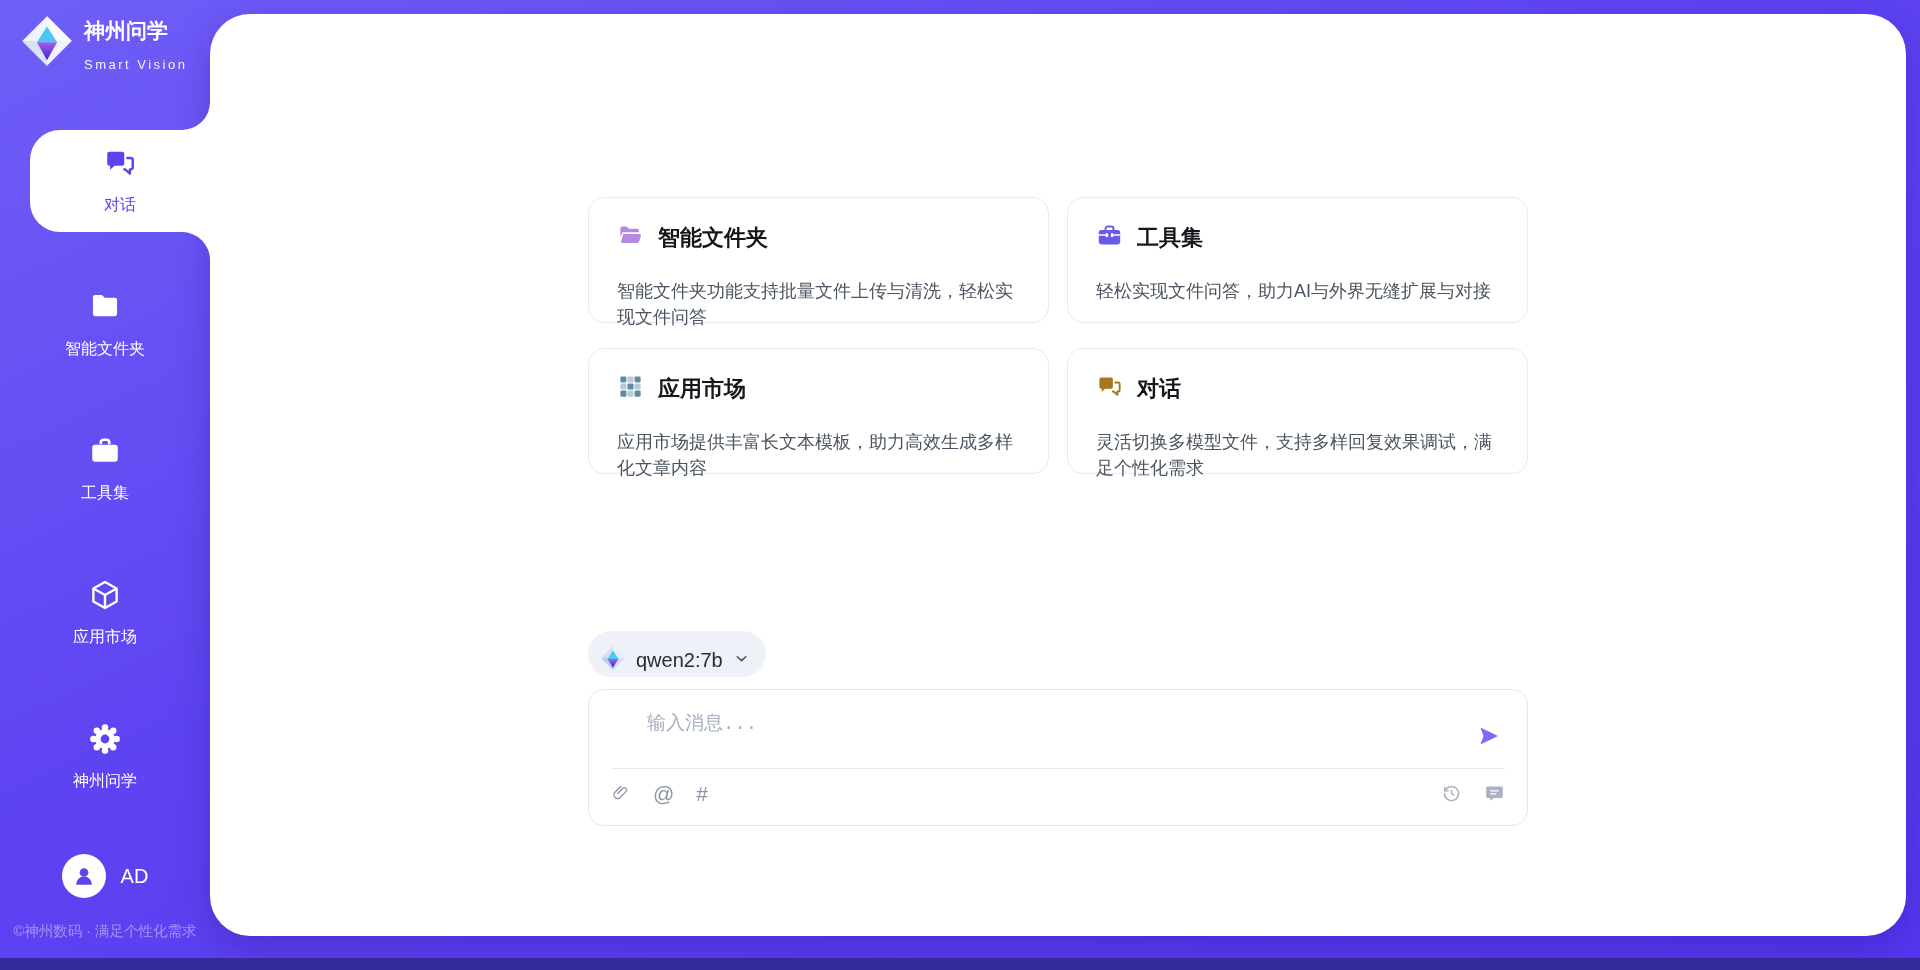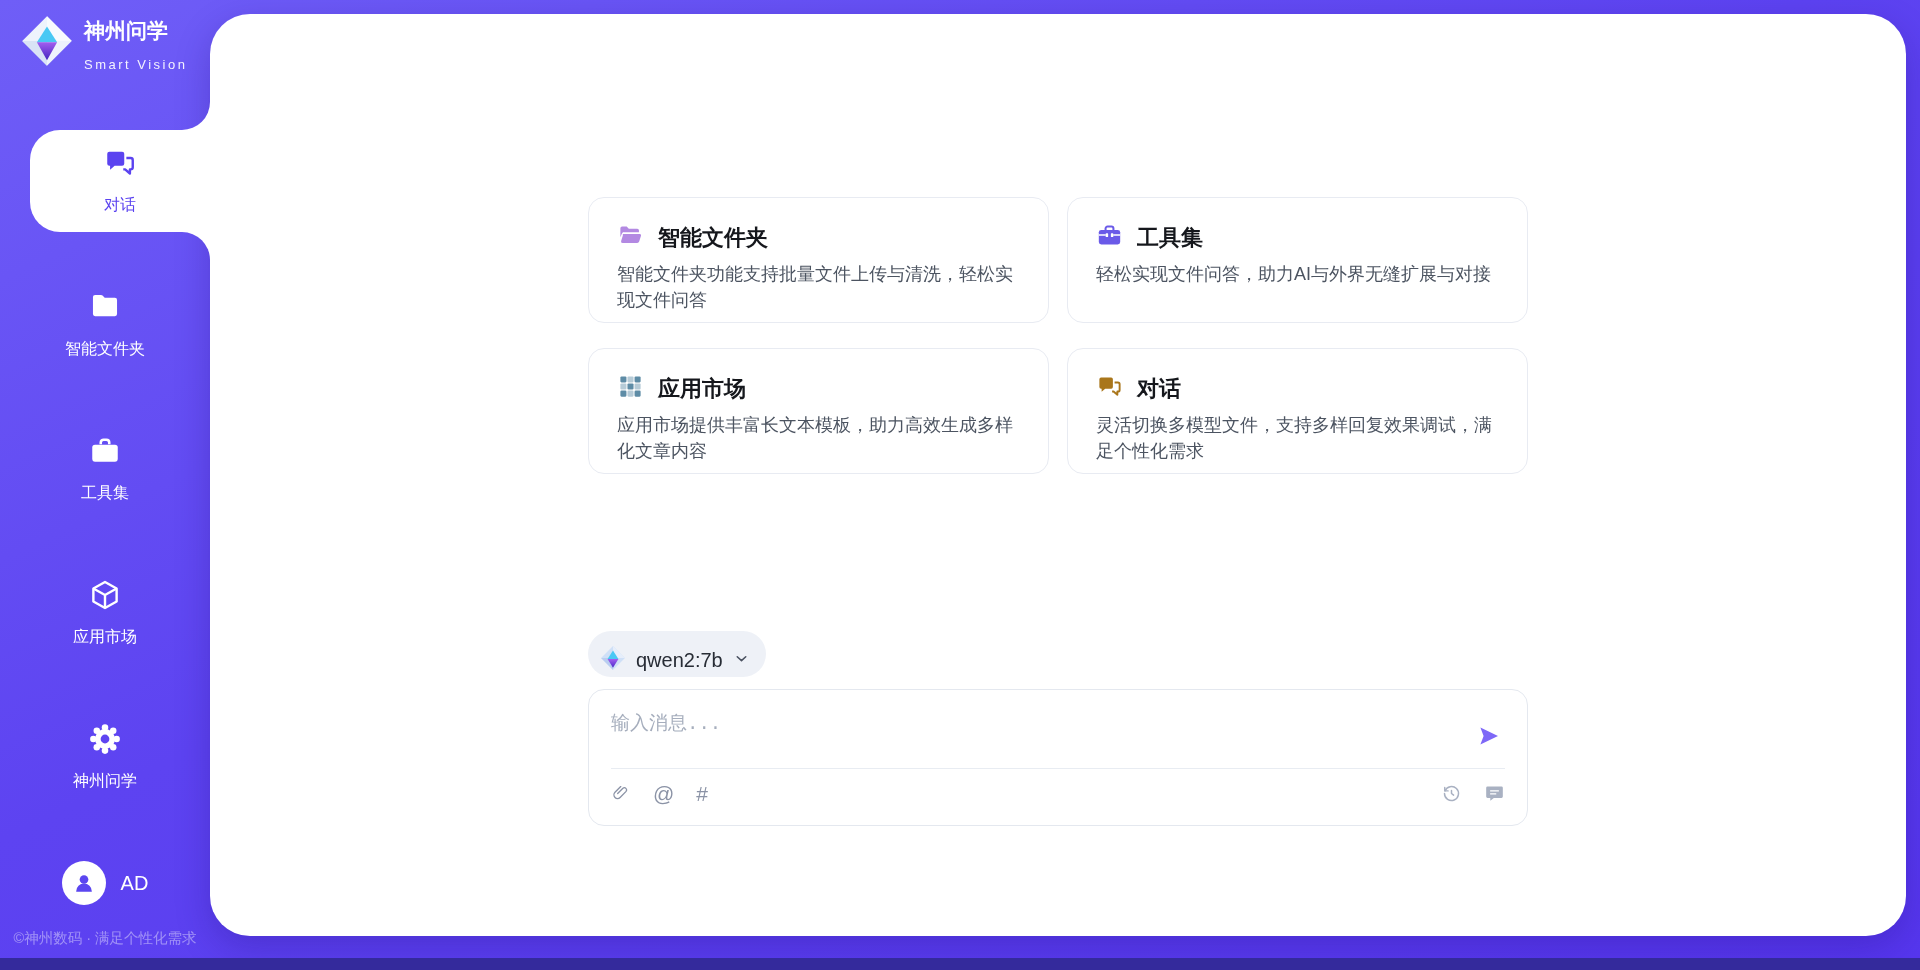--- a/index.html
+++ b/index.html
@@ -21,52 +21,52 @@
   .nav-item { height:102px; margin-bottom:42px; display:flex; flex-direction:column;
     align-items:center; justify-content:center; gap:11px; color:#fff; cursor:pointer; }
   .nav-item .nav-label { font-size:16px; }
   .nav-item.active { background:#fff; margin-left:30px; border-radius:30px 0 0 30px;
     color:#5b43f0; position:relative; }
   .nav-item.active::before { content:""; position:absolute; top:-56px; right:0; width:56px; height:56px;
     background:transparent; border-bottom-right-radius:28px; box-shadow:0 28px 0 0 #fff; }
   .nav-item.active::after { content:""; position:absolute; bottom:-56px; right:0; width:56px; height:56px;
     background:transparent; border-top-right-radius:28px; box-shadow:0 -28px 0 0 #fff; }
 
-  .sidebar-bottom { position:absolute; left:0; right:0; bottom:10px; }
+  .sidebar-bottom { position:absolute; left:0; right:0; bottom:17px; }
   .user-row { display:flex; align-items:center; justify-content:center; gap:15px; margin-bottom:24px; cursor:pointer; }
   .avatar { width:44px; height:44px; border-radius:50%; background:#fff;
     display:flex; align-items:center; justify-content:center; }
   .user-label { color:#fff; font-size:20px; }
   .copyright { text-align:center; color:rgba(255,255,255,.42); font-size:14.5px; }
 
   
   .panel { flex:1; margin:14px 14px 0 0; background:#fff; border-radius:40px; height:922px;
     overflow:hidden; box-shadow:0 12px 34px rgba(35,16,130,.28); }
   .content { width:940px; margin:0 auto; padding-top:150px; }
 
   .greeting { display:flex; align-items:center; gap:18px; }
   .greeting h1 { font-size:30px; color:#15171d; letter-spacing:.5px; font-weight:bold; }
 
   .cards { margin-top:33px; display:grid; grid-template-columns:1fr 1fr; gap:25px 18px; }
   .card { border:1px solid #e8ebf2; border-radius:16px; background:#fff; padding:24px 28px;
     height:126px; cursor:pointer; }
   .card-head { display:flex; align-items:center; gap:14px; }
   .card-title { font-size:22px; font-weight:bold; color:#15171c; }
-  .card-desc { margin-top:9px; font-size:18px; color:#4c5461; line-height:1.42; }
+  .card-desc { margin-top:26px; font-size:18px; color:#4c5461; line-height:1.42; }
 
   .composer-area { margin-top:157px; }
   .model-pill { display:inline-flex; align-items:center; gap:10px; background:#eef1f7;
     border-radius:23px; height:46px; padding:12px 16px 0 12px; cursor:pointer; }
   .model-name { font-size:20px; color:#272c35; }
 
   .composer { margin-top:12px; border:1px solid #e4e8ef; border-radius:16px; height:137px;
     padding:14px 22px 8px; display:flex; flex-direction:column; background:#fff; }
   .composer-top { display:flex; align-items:center; flex:1; }
   .composer-input { flex:1; border:none; outline:none; resize:none; height:100%;
-    font-family:Liberation Mono, monospace; font-size:19px; color:#404040; padding-top:6px; background:transparent; }
+    font-family:Liberation Mono, monospace; font-size:19px; color:#404040; padding-top:6px; background:transparent;margin-left:36px; }
   .composer-input::placeholder { color:#a6aebd; }
   .send-btn { background:none; border:none; cursor:pointer; padding:4px; line-height:0; }
   .composer-divider { border-top:1px solid #e8ecf2; }
   .composer-toolbar { height:48px; display:flex; align-items:center; gap:22px; }
   .tool { background:none; border:none; cursor:pointer; line-height:0; padding:0;
     color:#8b93a6; font-size:21px; font-family:inherit; }
   .tool.text-glyph { line-height:1; }
   .toolbar-spacer { flex:1; }
   .tool.right { color:#a9b1c2; }
 

